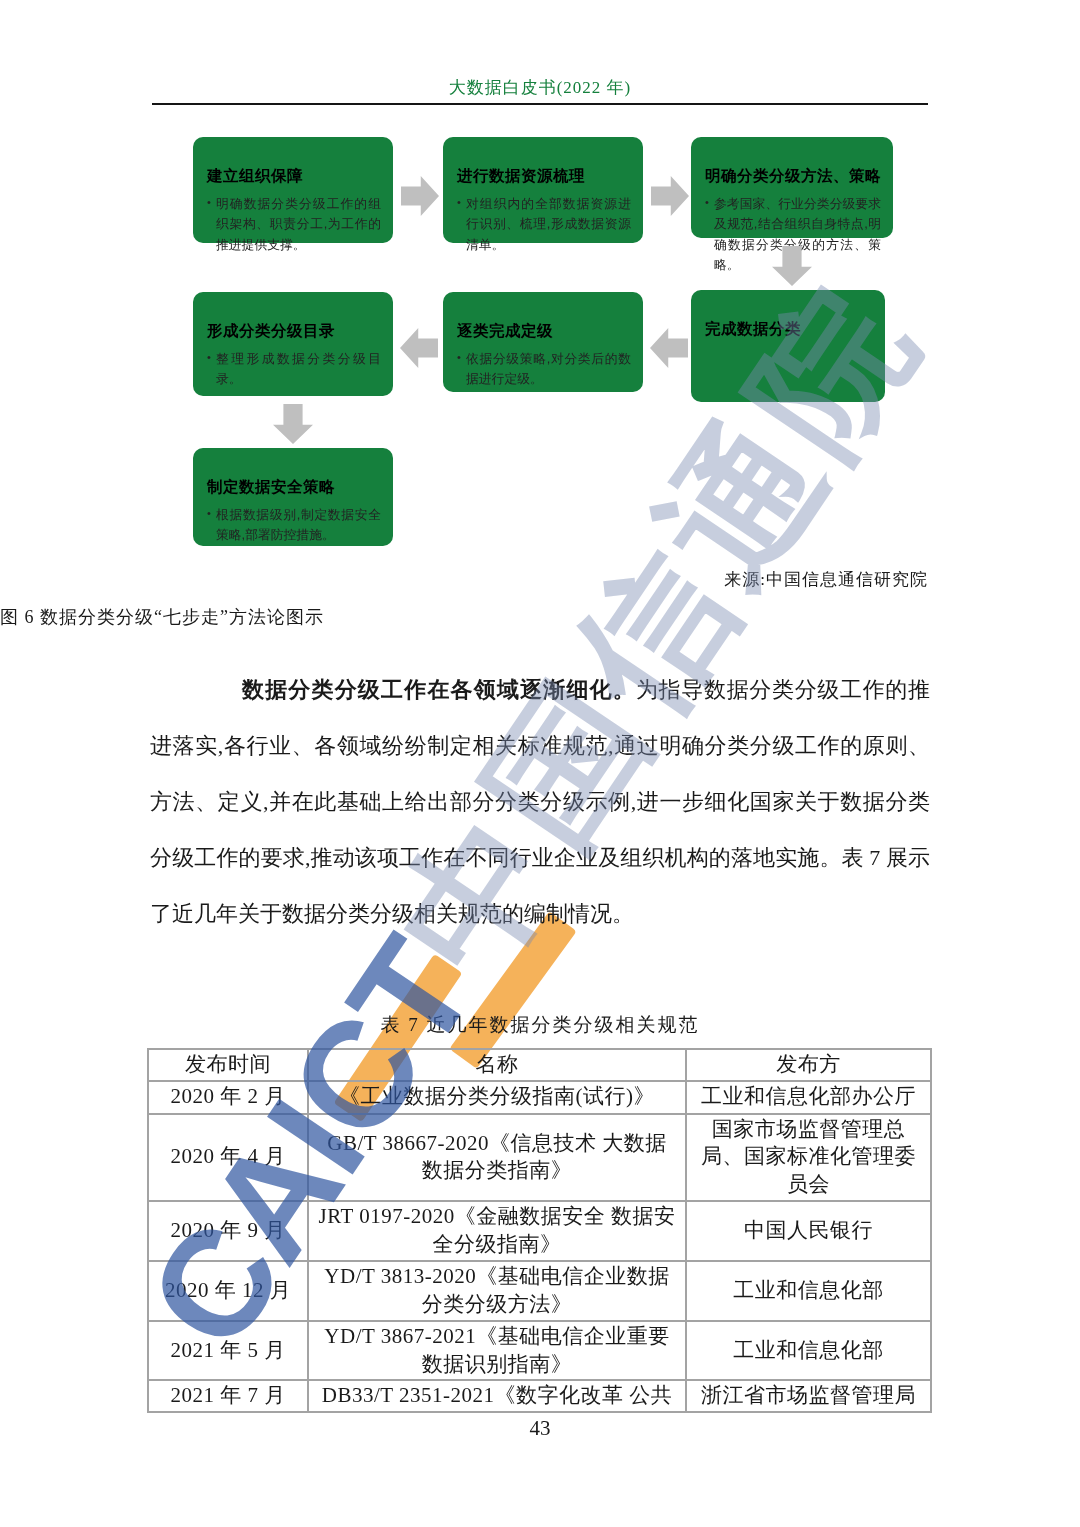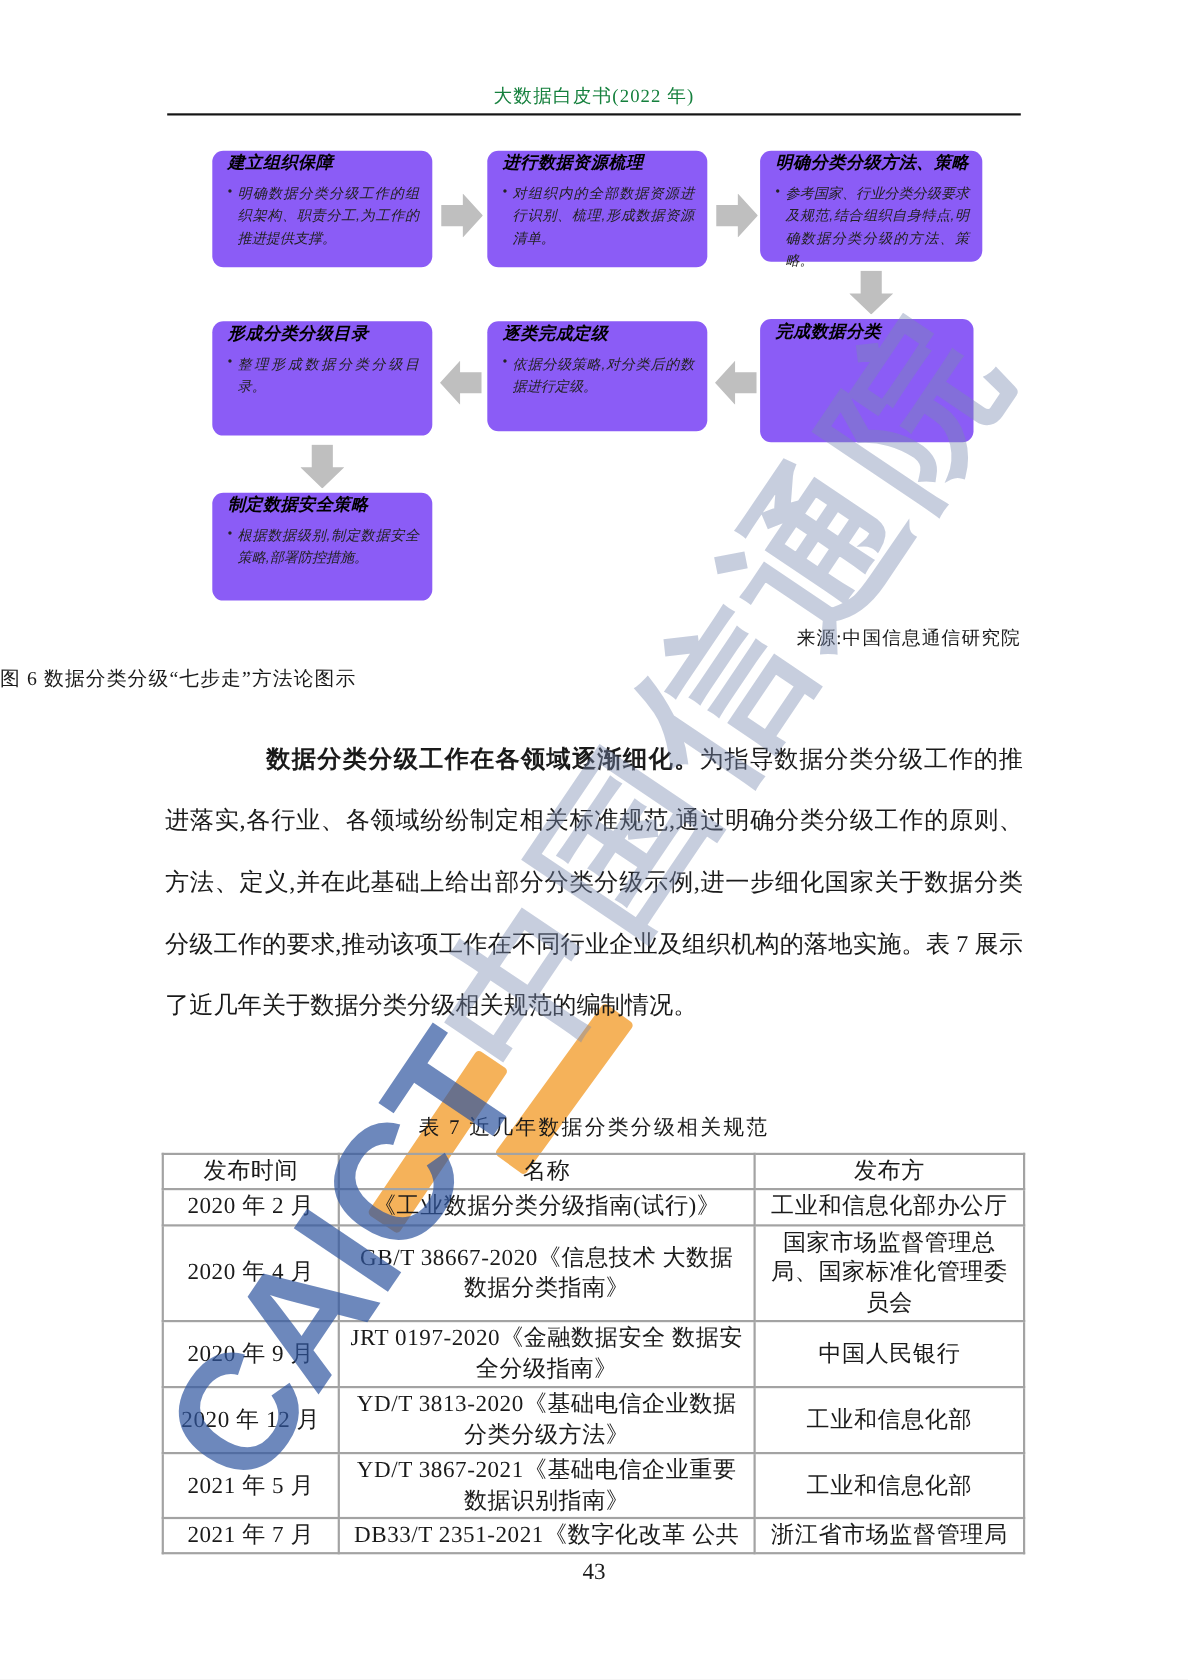--- a/index.html
+++ b/index.html
@@ -6,23 +6,23 @@
   .page{
     position:relative;width:1080px;height:1527px;background:#ffffff;
     margin:0 auto;overflow:hidden;
     font-family:"Liberation Serif", serif;color:#1a1a1a;
   }
   
   .header-title{position:absolute;top:76px;left:0;width:100%;text-align:center;
     font-size:17px;letter-spacing:1px;color:#15803d;z-index:2;}
   .header-rule{position:absolute;top:103px;left:152px;width:776px;height:2px;background:#151515;z-index:2;}
   
-  .flow-box{position:absolute;background:#8b5cf6;border-radius:10px;
-    padding:1px 12px 8px 14px;box-sizing:border-box;
-    font-family:"Liberation Sans", sans-serif;z-index:2;font-style:italic;}
+  .flow-box{position:absolute;background:#15803d;border-radius:10px;
+    padding:29px 12px 8px 14px;box-sizing:border-box;
+    font-family:"Liberation Sans", sans-serif;z-index:2;}
   .flow-title{font-weight:bold;font-size:15.5px;color:#000;margin-bottom:7px;letter-spacing:.5px;}
   .flow-desc{font-size:12.8px;color:#222;line-height:1.6;text-align:justify;position:relative;padding-left:9px;}
   .flow-desc::before{content:"\2022";position:absolute;left:0;top:0;font-size:11px;}
   .b1{left:193px;top:137px;width:200px;height:106px}
   .b2{left:443px;top:137px;width:200px;height:106px}
   .b3{left:691px;top:137px;width:202px;height:101px}
   .b4{left:193px;top:292px;width:200px;height:104px}
   .b5{left:443px;top:292px;width:200px;height:100px}
   .b6{left:691px;top:290px;width:194px;height:112px}
   .b7{left:193px;top:448px;width:200px;height:98px}

